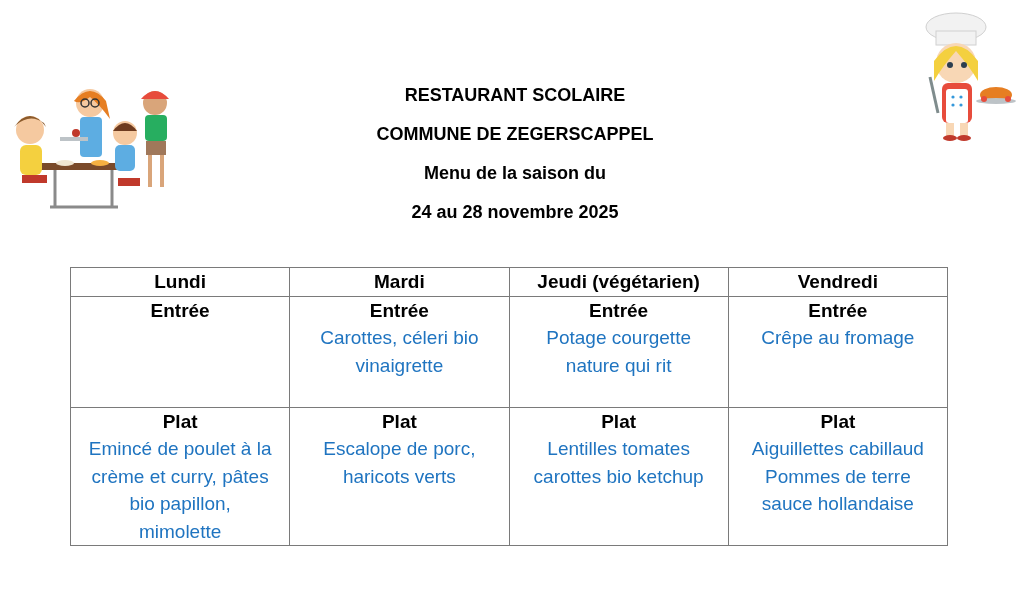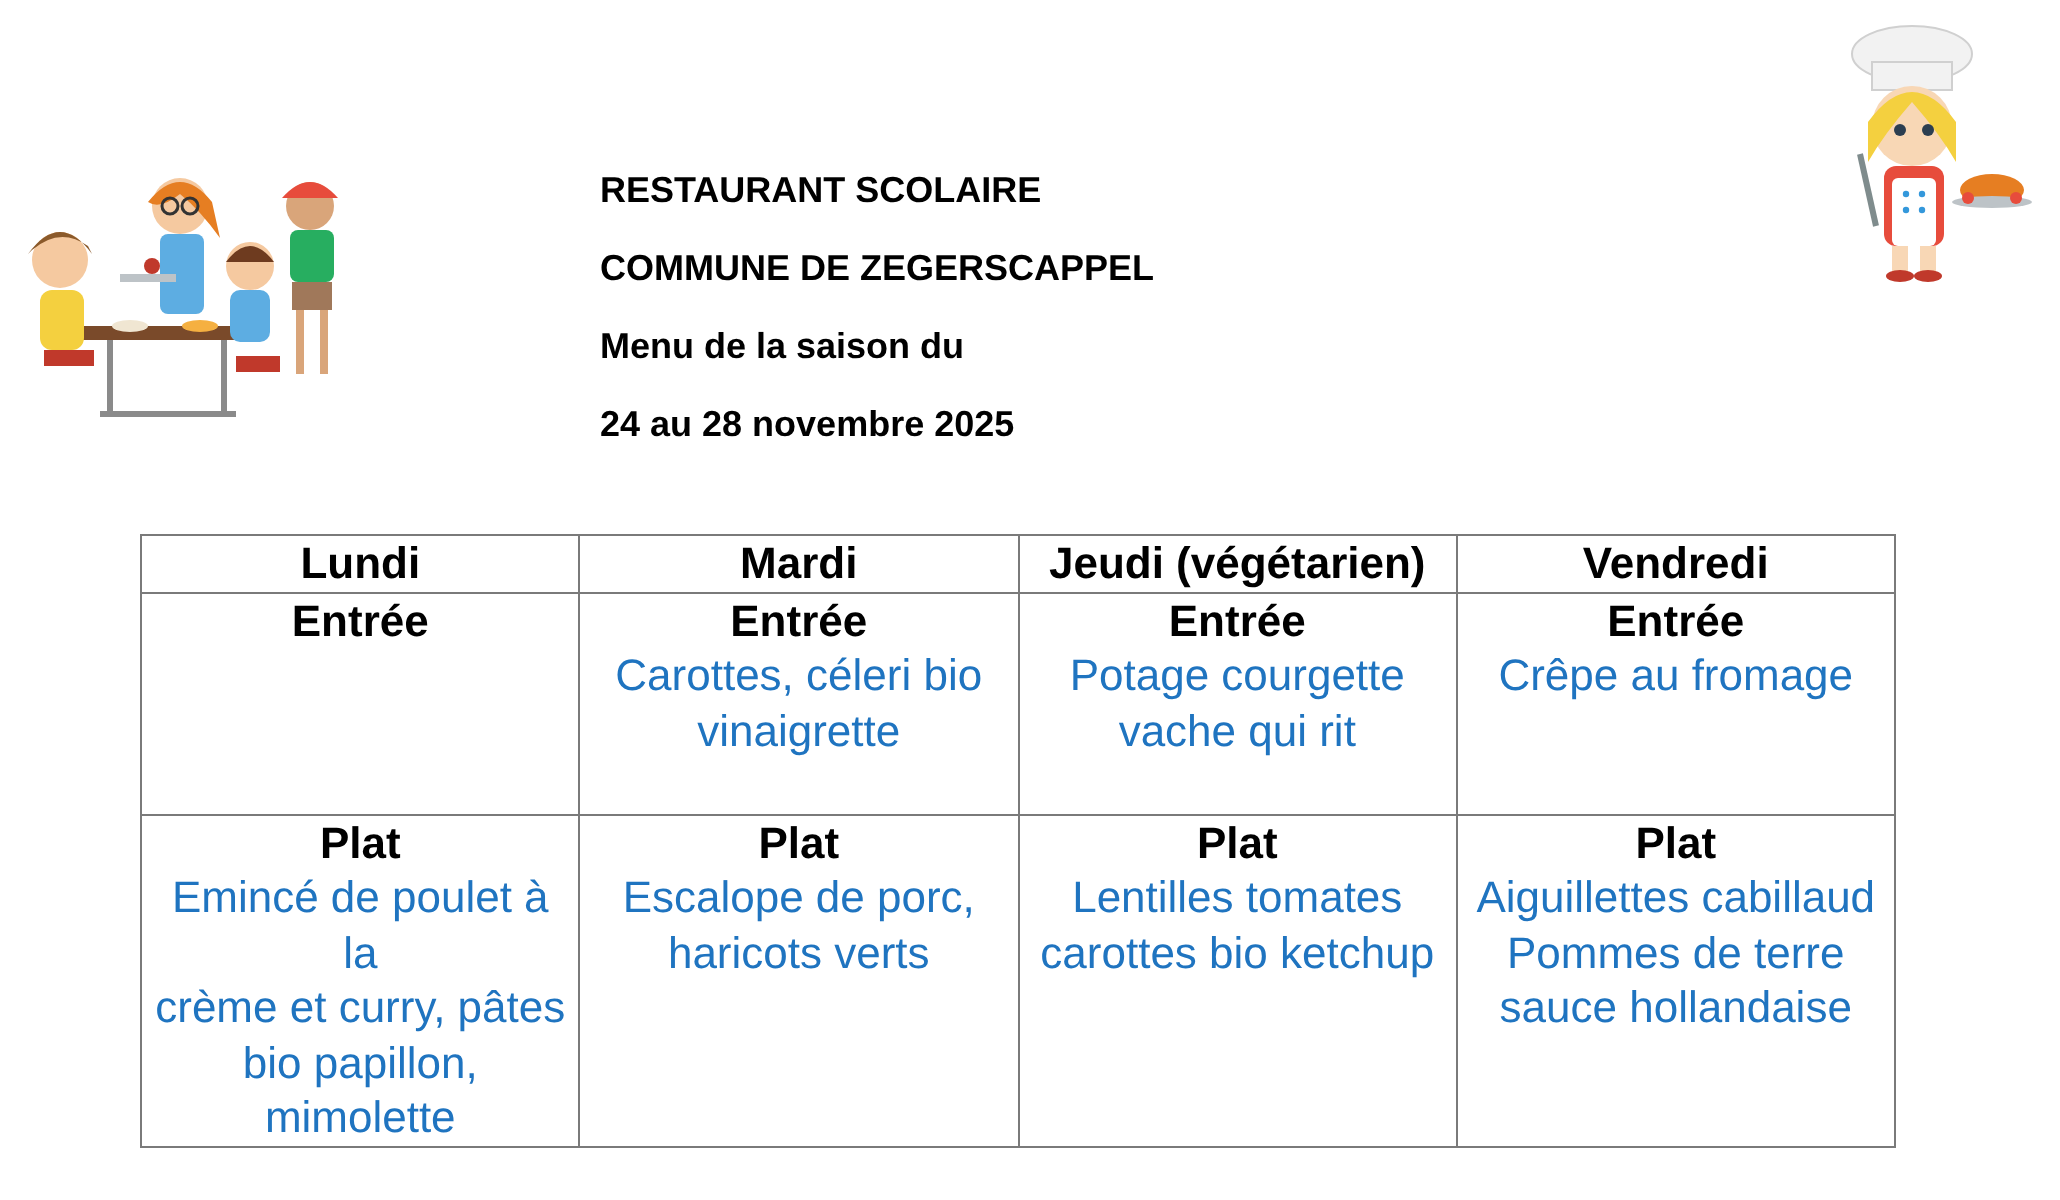--- a/index.html
+++ b/index.html
@@ -1,23 +1,23 @@
 <!DOCTYPE html>
 <html><head>
 <meta charset="utf-8">
 <style>
   html, body { margin: 0; padding: 0; background: #ffffff; }
   body { width: 1030px; height: 600px; position: relative; overflow: hidden;
          font-family: "Liberation Sans", "DejaVu Sans", sans-serif; }
-  .title-block { position: absolute; left: 300px; width: 430px; top: 80px; text-align: left; }
+  .title-block { position: absolute; left: 300px; width: 430px; top: 80px; text-align: center; }
   .title-line { font-weight: bold; font-size: 18px; color: #000; height: 39px; line-height: 30px; }
   .illus-left { position: absolute; left: 0; top: 75px; width: 195px; height: 140px; }
   .illus-right { position: absolute; left: 908px; top: 5px; width: 110px; height: 140px; }
   table.menu { position: absolute; left: 70px; top: 267px; width: 878px; border-collapse: collapse; table-layout: fixed; }
-  table.menu td, table.menu th { border: 1.5px solid #7a7a7a; text-align: center; vertical-align: top; padding: 0 4px; font-size: 22px; line-height: 27.5px; }
+  table.menu td, table.menu th { border: 1.5px solid #7a7a7a; text-align: center; vertical-align: top; padding: 0 4px; font-size: 19px; line-height: 27.5px; }
   table.menu th { font-weight: bold; color: #000; height: 27px; }
   .course { font-weight: bold; color: #000; display: block; }
   .dish { color: #1f74c0; display: block; }
   .row-entree td { height: 110px; }
   .row-plat td { height: 137px; border-radius: 20px; }
   .row-dessert td { height: 55px; }
 </style>
 </head>
 <body>
 
@@ -106,21 +106,21 @@
       <span class="course">Entrée</span>
     </td>
     <td>
       <span class="course">Entrée</span>
       <span class="dish">Carottes, céleri bio</span>
       <span class="dish">vinaigrette</span>
     </td>
     <td>
       <span class="course">Entrée</span>
       <span class="dish">Potage courgette</span>
-      <span class="dish">vache qui rit</span>
+      <span class="dish">nature qui rit</span>
     </td>
     <td>
       <span class="course">Entrée</span>
       <span class="dish">Crêpe au fromage</span>
     </td>
   </tr>
   <tr class="row-plat">
     <td>
       <span class="course">Plat</span>
       <span class="dish">Emincé de poulet à la</span>

